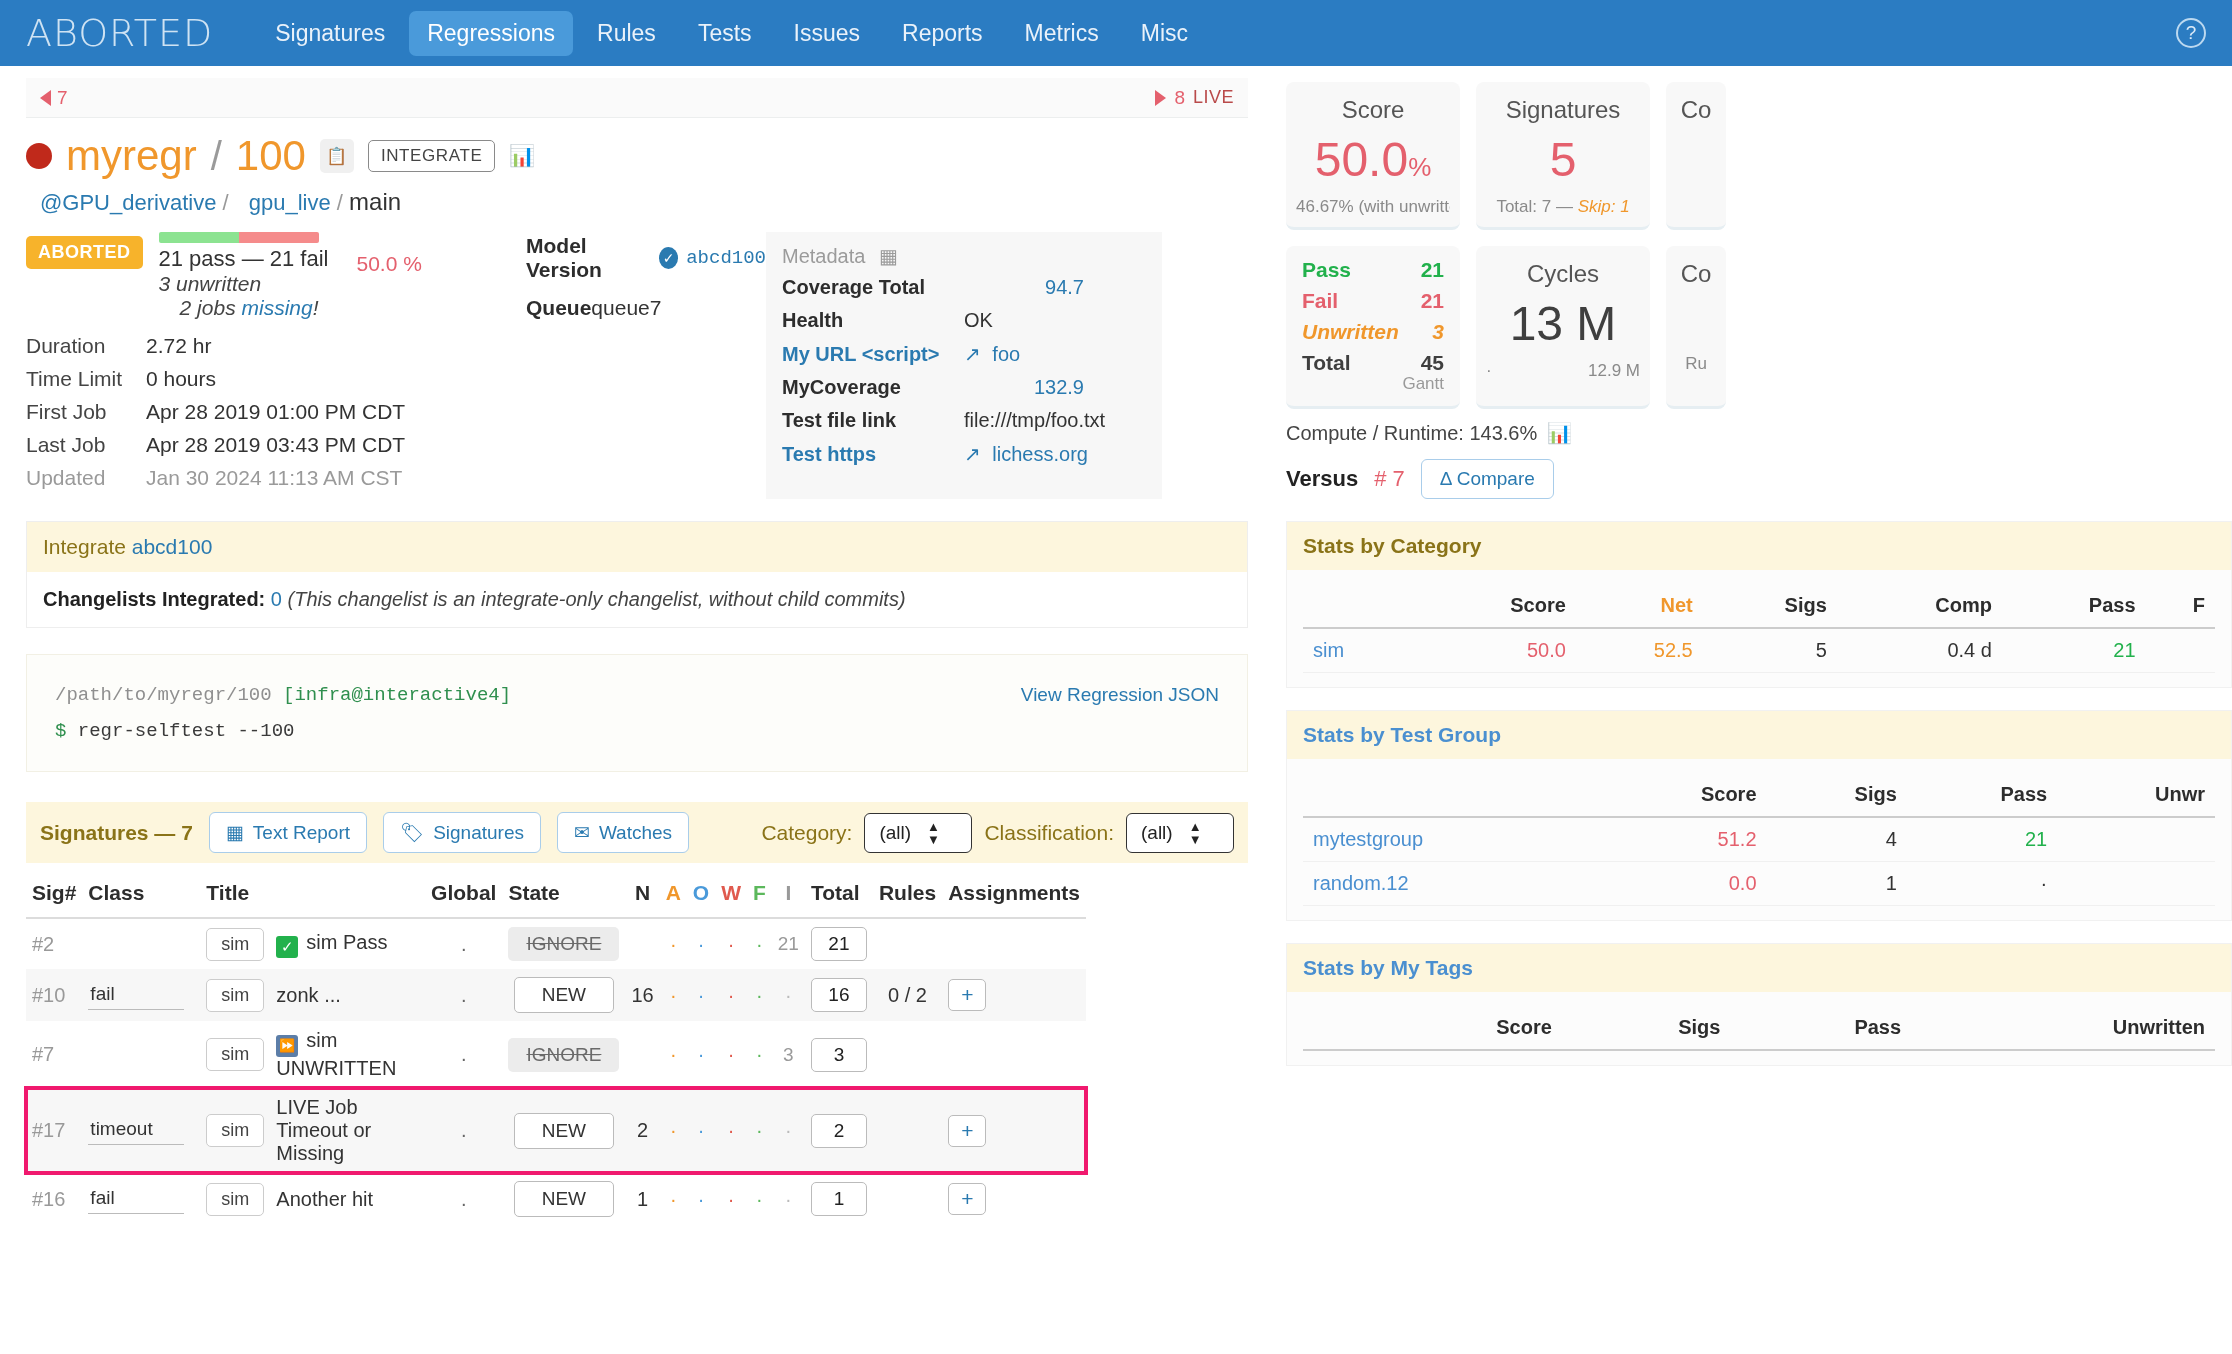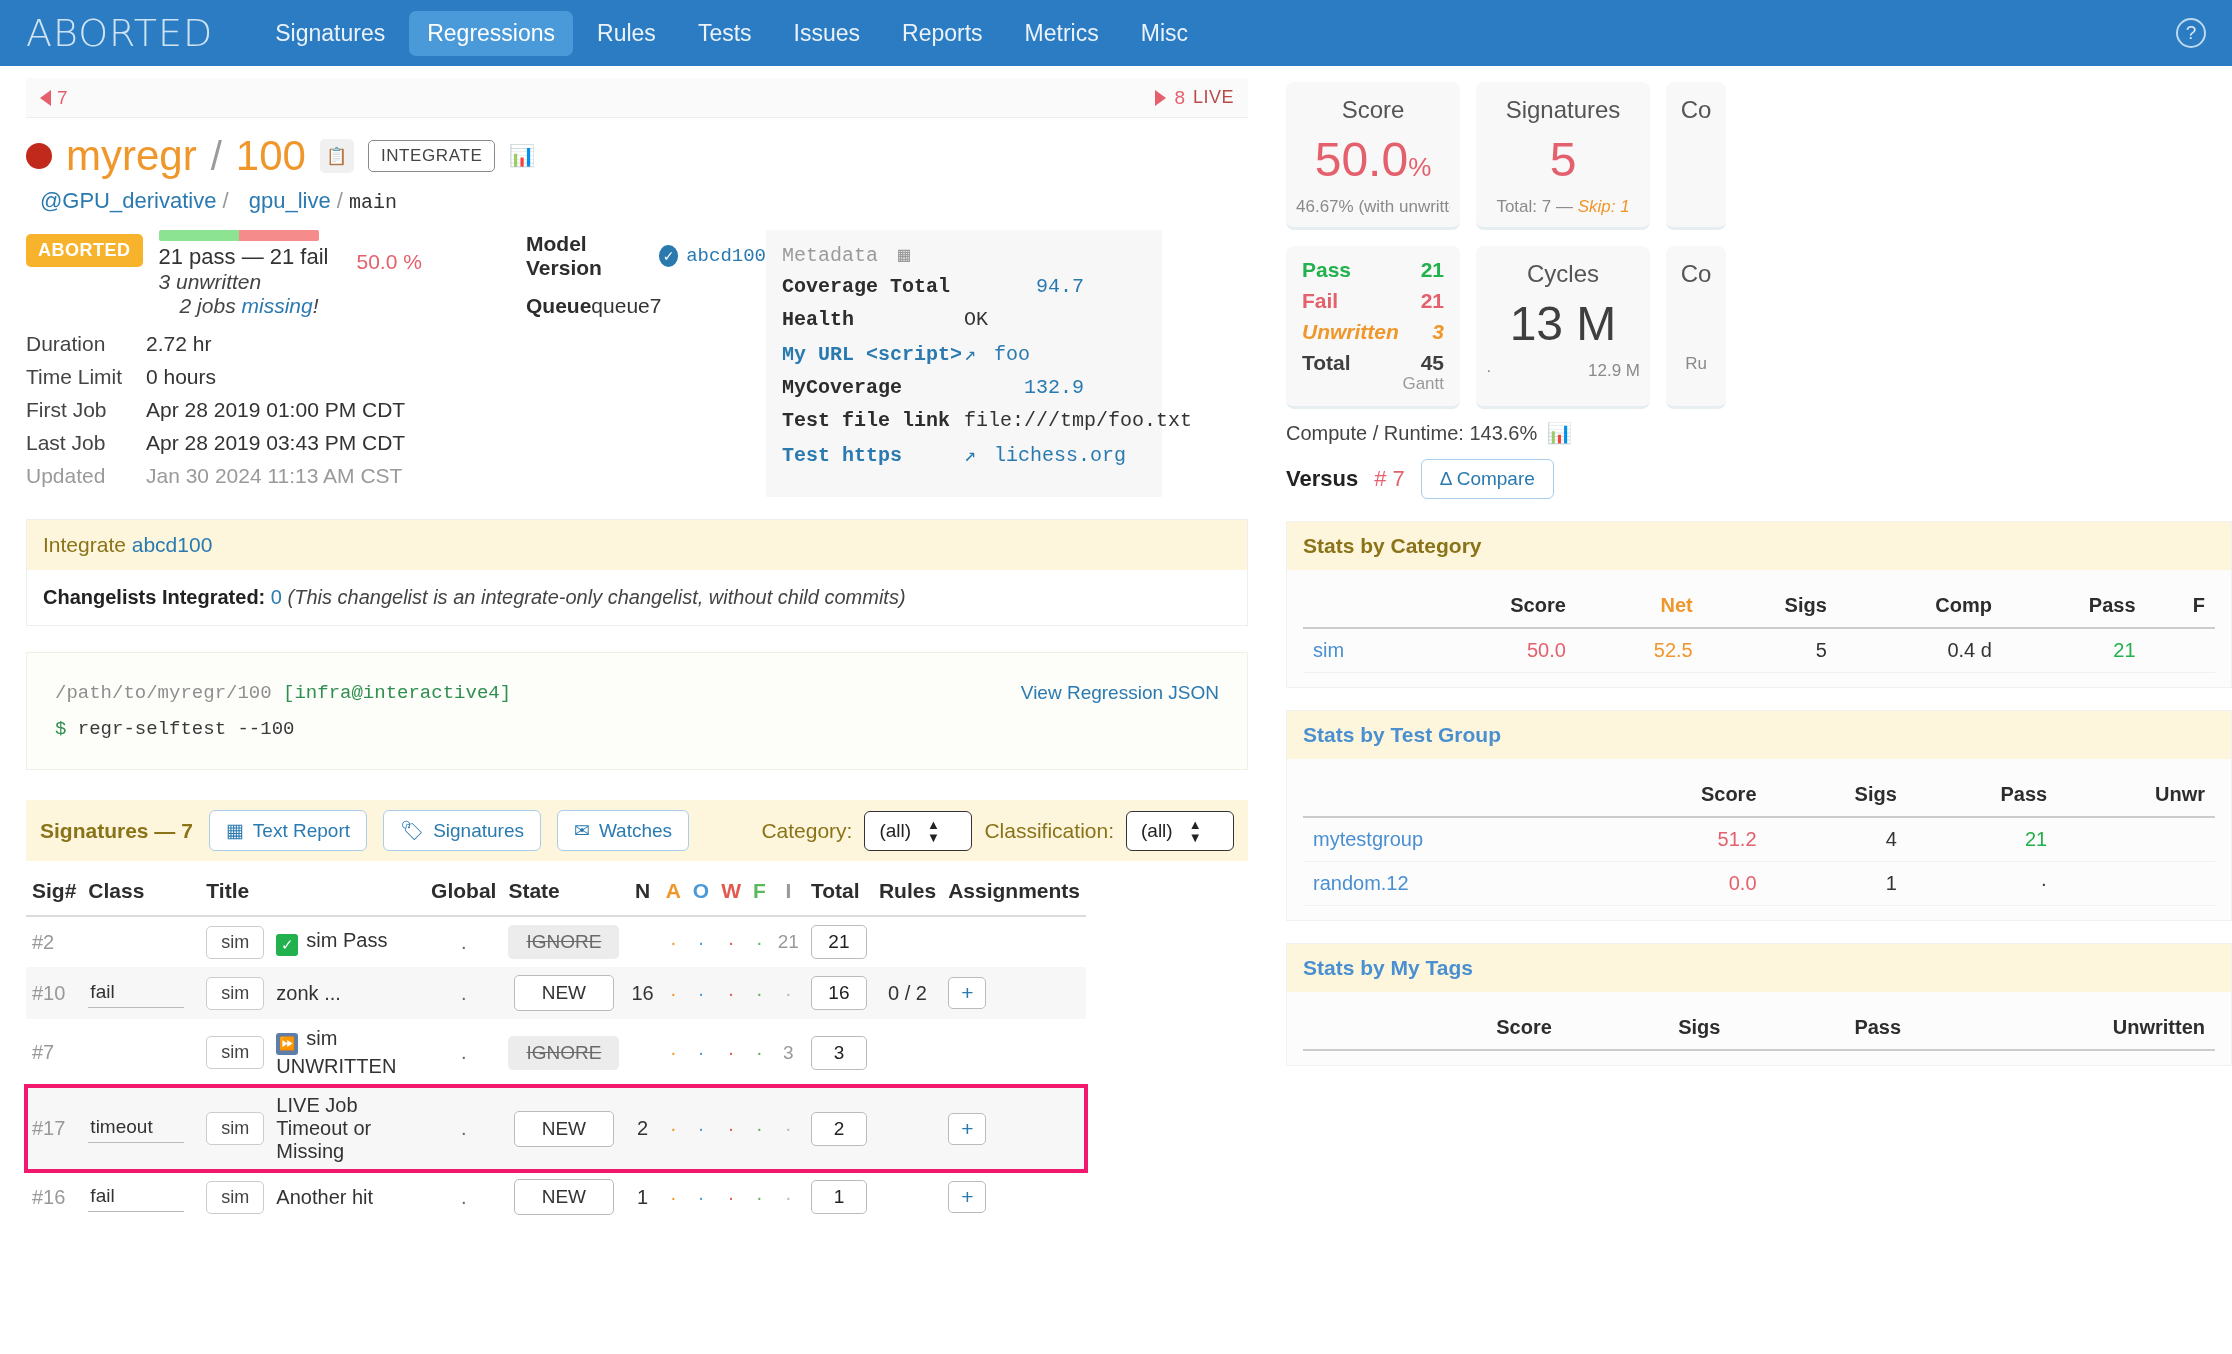--- a/index.html
+++ b/index.html
@@ -58,21 +58,21 @@
     justify-content:center;cursor:pointer;color:#666;font-size:17px;
   }
   .pill-btn {
     border:1px solid #8a8a8a; border-radius:5px; padding:5px 12px; font-size:17px;
     color:#444; background:#fff; cursor:pointer; letter-spacing:.6px;
   }
   .chart-btn { color:#555; font-size:21px; cursor:pointer; }
 
   .breadcrumb { padding:8px 26px 0 26px; font-size:22px; }
   .breadcrumb a { color:#2a7ab0;margin-left:14px; }
-  .breadcrumb .mono { font-family:Liberation Mono, monospace; color:#333; font-size:20px; }
+  .breadcrumb .mono { font-family:Liberation Sans, sans-serif; color:#333; font-size:24px; }
   .breadcrumb .slash { color:#999; }
 
   
   .summary { display:flex; padding:16px 26px 0 26px; gap:0; }
   .sum-left { width:500px; flex:0 0 500px; }
   .status-line { display:flex; align-items:flex-start; gap:16px; }
   .badge-aborted {
     background:#f7b32b; color:#fff; font-size:18px; font-weight:600; padding:6px 12px;
     border-radius:5px; letter-spacing:.5px; margin-top:4px;
   }
@@ -95,21 +95,21 @@
   .sum-mid { width:240px; flex:0 0 240px; padding-top:2px; }
   .mid-row { display:flex; align-items:center; font-size:21px; margin-bottom:14px; }
   .mid-k { font-weight:bold; color:#2d2d2d; }
   .verified {
     width:22px;height:22px;border-radius:50%;background:#2a7ab0;color:#fff;font-size:14px;
     display:inline-flex;align-items:center;justify-content:center;margin:0 8px;
   }
   .mid-v { color:#2a7ab0; font-family:"Liberation Mono", monospace; font-size:19px; }
   .mid-v.plain { color:#333; font-family:"Liberation Sans", sans-serif; font-size:21px; }
 
-  .meta-box { width:396px; flex:0 0 396px; background:#f7f7f7; padding:12px 16px 16px 16px;font-family:Liberation Mono, monospace; }
+  .meta-box { width:396px; flex:0 0 396px; background:#f7f7f7; padding:12px 16px 16px 16px; }
   .meta-title { color:#9b9b9b; font-size:20px; margin-bottom:8px; }
   .meta-row { display:flex; font-size:20px; margin-bottom:10px; align-items:baseline; }
   .meta-k { width:182px; flex:0 0 182px; font-weight:bold; color:#2d2d2d; }
   .meta-k.link { color:#2a7ab0; }
   .meta-v { color:#333; }
   .meta-v.num { color:#2a7ab0; width:120px; text-align:right; }
   .meta-v.link { color:#2a7ab0; }
   .ext { color:#2a7ab0; margin-right:6px; }
 
   

